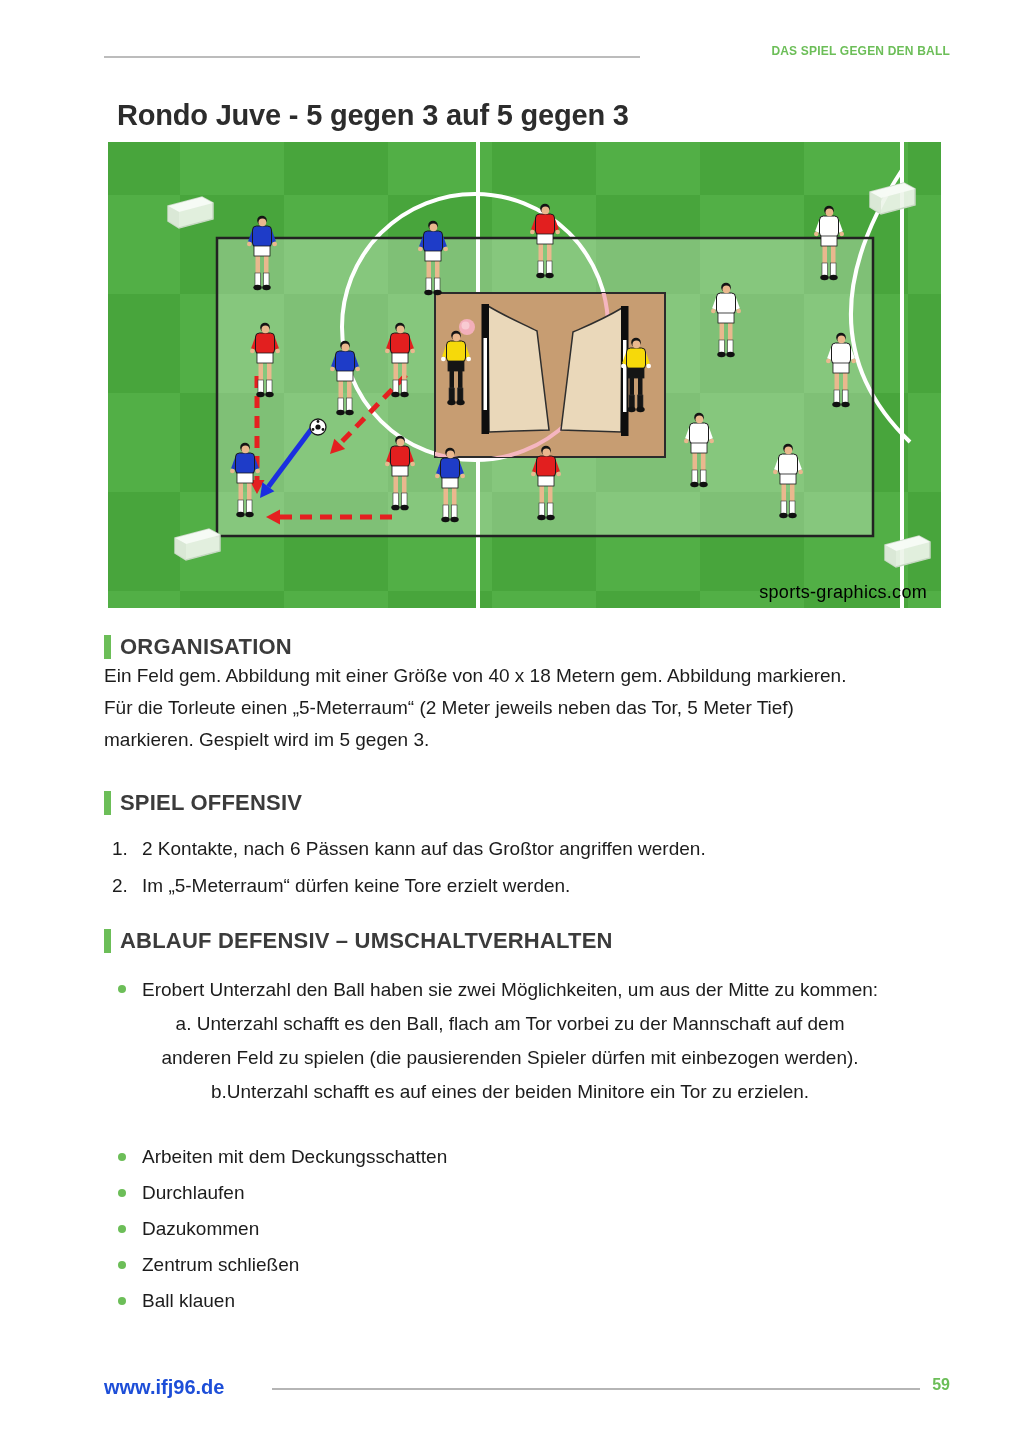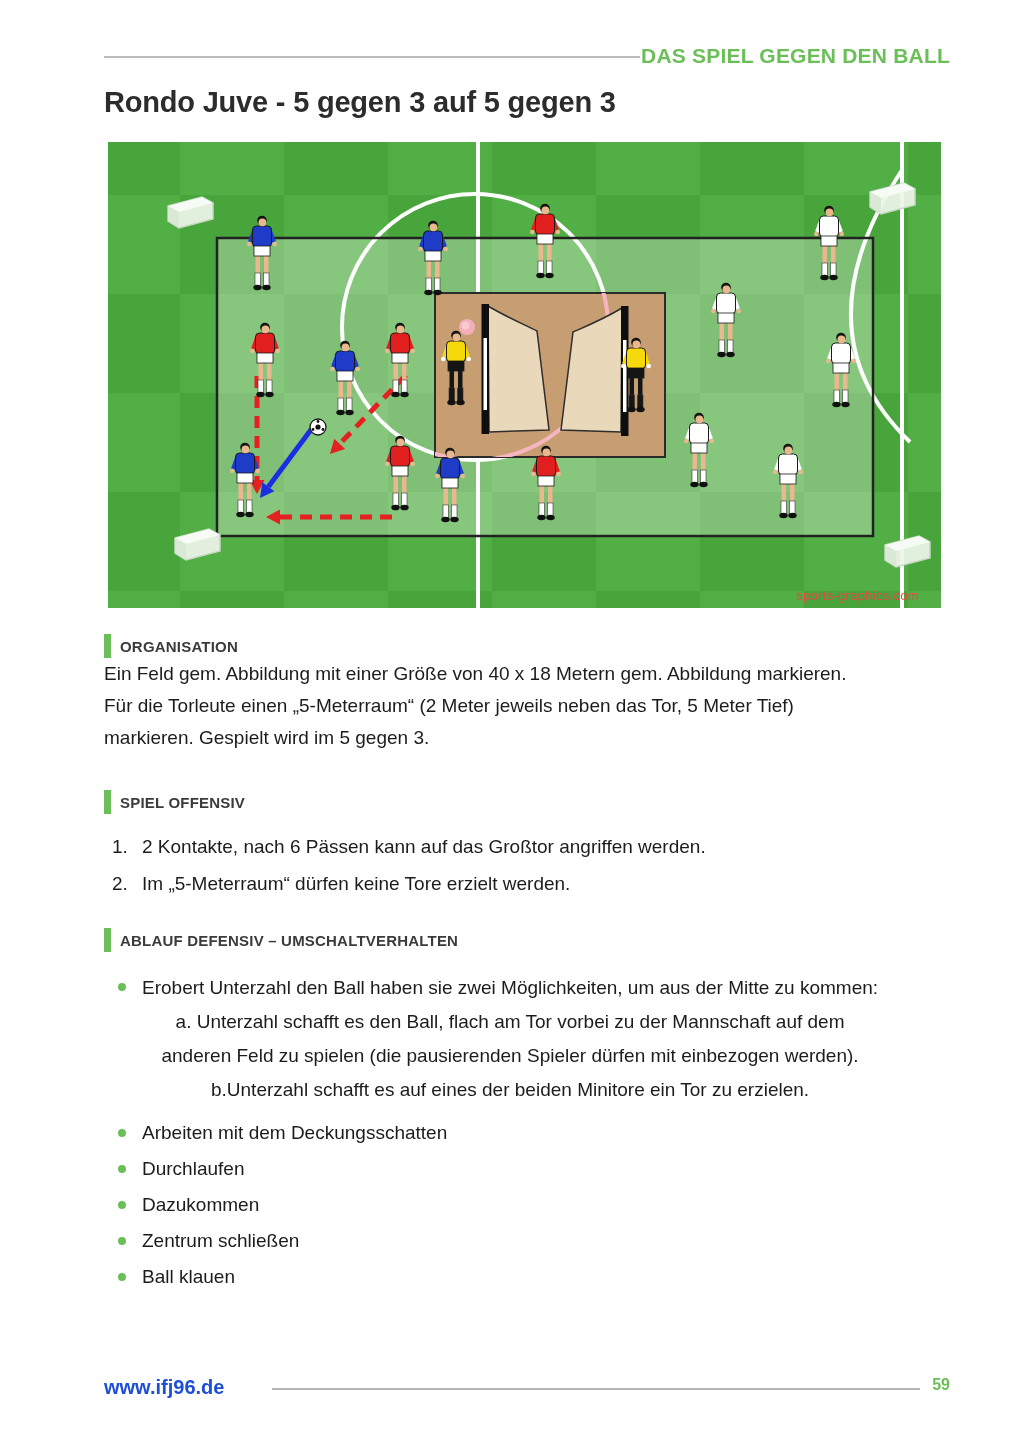--- a/index.html
+++ b/index.html
@@ -1,29 +1,29 @@
 <!DOCTYPE html>
 <html><head>
 <meta charset="utf-8">
 <style>
   html,body{margin:0;padding:0;background:#ffffff;}
   .page{position:relative;width:1024px;height:1453px;background:#ffffff;
         font-family:"Liberation Sans", sans-serif;color:#1c1c1c;overflow:hidden;}
   .header-rule{position:absolute;top:56px;left:104px;width:536px;height:2px;background:#bcbcbc;}
-  .header-category{position:absolute;top:44px;right:74px;font-size:21px;font-weight:bold;
+  .header-category{position:absolute;top:44px;right:74px;font-size:12px;font-weight:bold;
         color:#6cbe58;letter-spacing:0.2px;}
-  .page-title{position:absolute;top:86px;left:104px;margin:0;font-size:29px;font-weight:bold;
+  .page-title{position:absolute;top:86px;left:104px;margin:13px;font-size:29px;font-weight:bold;
         color:#2c2c2c;letter-spacing:-0.2px;}
   .diagram{position:absolute;top:142px;left:108px;width:833px;height:466px;}
   .diagram svg{display:block;}
-  .watermark{position:absolute;right:22px;bottom:5px;font-size:13px;color:#ef4444;letter-spacing:0.3px;}
+  .watermark{position:absolute;right:14px;bottom:5px;font-size:18px;color:#000000;letter-spacing:0.3px;}
   .section{position:absolute;left:104px;width:846px;}
   .sec-head{display:flex;align-items:center;}
   .sec-bar{width:7px;height:24px;background:#6cbe58;margin-right:9px;flex:0 0 auto;}
-  .sec-title{font-size:15px;font-weight:bold;color:#3b3b3b;letter-spacing:0.2px;}
+  .sec-title{font-size:22px;font-weight:bold;color:#3b3b3b;letter-spacing:0.2px;}
   .body-text{font-size:19px;line-height:32px;color:#1c1c1c;white-space:pre-line;}
   .olist .oitem{display:flex;margin-bottom:15px;font-size:19px;line-height:22px;}
   .olist .num{width:30px;flex:0 0 auto;padding-left:8px;}
   .blist .bitem{display:flex;margin-bottom:14px;font-size:19px;line-height:22px;}
   .bullet-dot{width:8px;height:8px;border-radius:50%;background:#6cbe58;margin:7px 16px 0 14px;flex:0 0 auto;}
   .bitem .btext{white-space:pre-line;line-height:34px;margin-top:-5px;}
   .blist.simple .btext{line-height:22px;margin-top:0;}
   .footer-site{position:absolute;top:1376px;left:104px;font-size:20px;font-weight:bold;color:#1d4ed8;}
   .footer-rule{position:absolute;top:1388px;left:272px;width:648px;height:2px;background:#b5b5b5;}
   .footer-page{position:absolute;top:1376px;right:74px;font-size:16px;font-weight:bold;color:#6cbe58;}
@@ -434,21 +434,21 @@
         <span class="bullet-dot"></span>
         <span class="btext">Erobert Unterzahl den Ball haben sie zwei Möglichkeiten, um aus der Mitte zu kommen:
 a. Unterzahl schafft es den Ball, flach am Tor vorbei zu der Mannschaft auf dem
 anderen Feld zu spielen (die pausierenden Spieler dürfen mit einbezogen werden).
 b.Unterzahl schafft es auf eines der beiden Minitore ein Tor zu erzielen.</span>
       </div>
     </div>
   </div>
 
   <div class="section" style="top:1122px;">
-    <div class="blist simple" style="">
+    <div class="blist simple" style="margin-top:24px;">
       <div class="bitem">
         <span class="bullet-dot"></span>
         <span class="btext">Arbeiten mit dem Deckungsschatten</span>
       </div>
       <div class="bitem">
         <span class="bullet-dot"></span>
         <span class="btext">Durchlaufen</span>
       </div>
       <div class="bitem">
         <span class="bullet-dot"></span>

